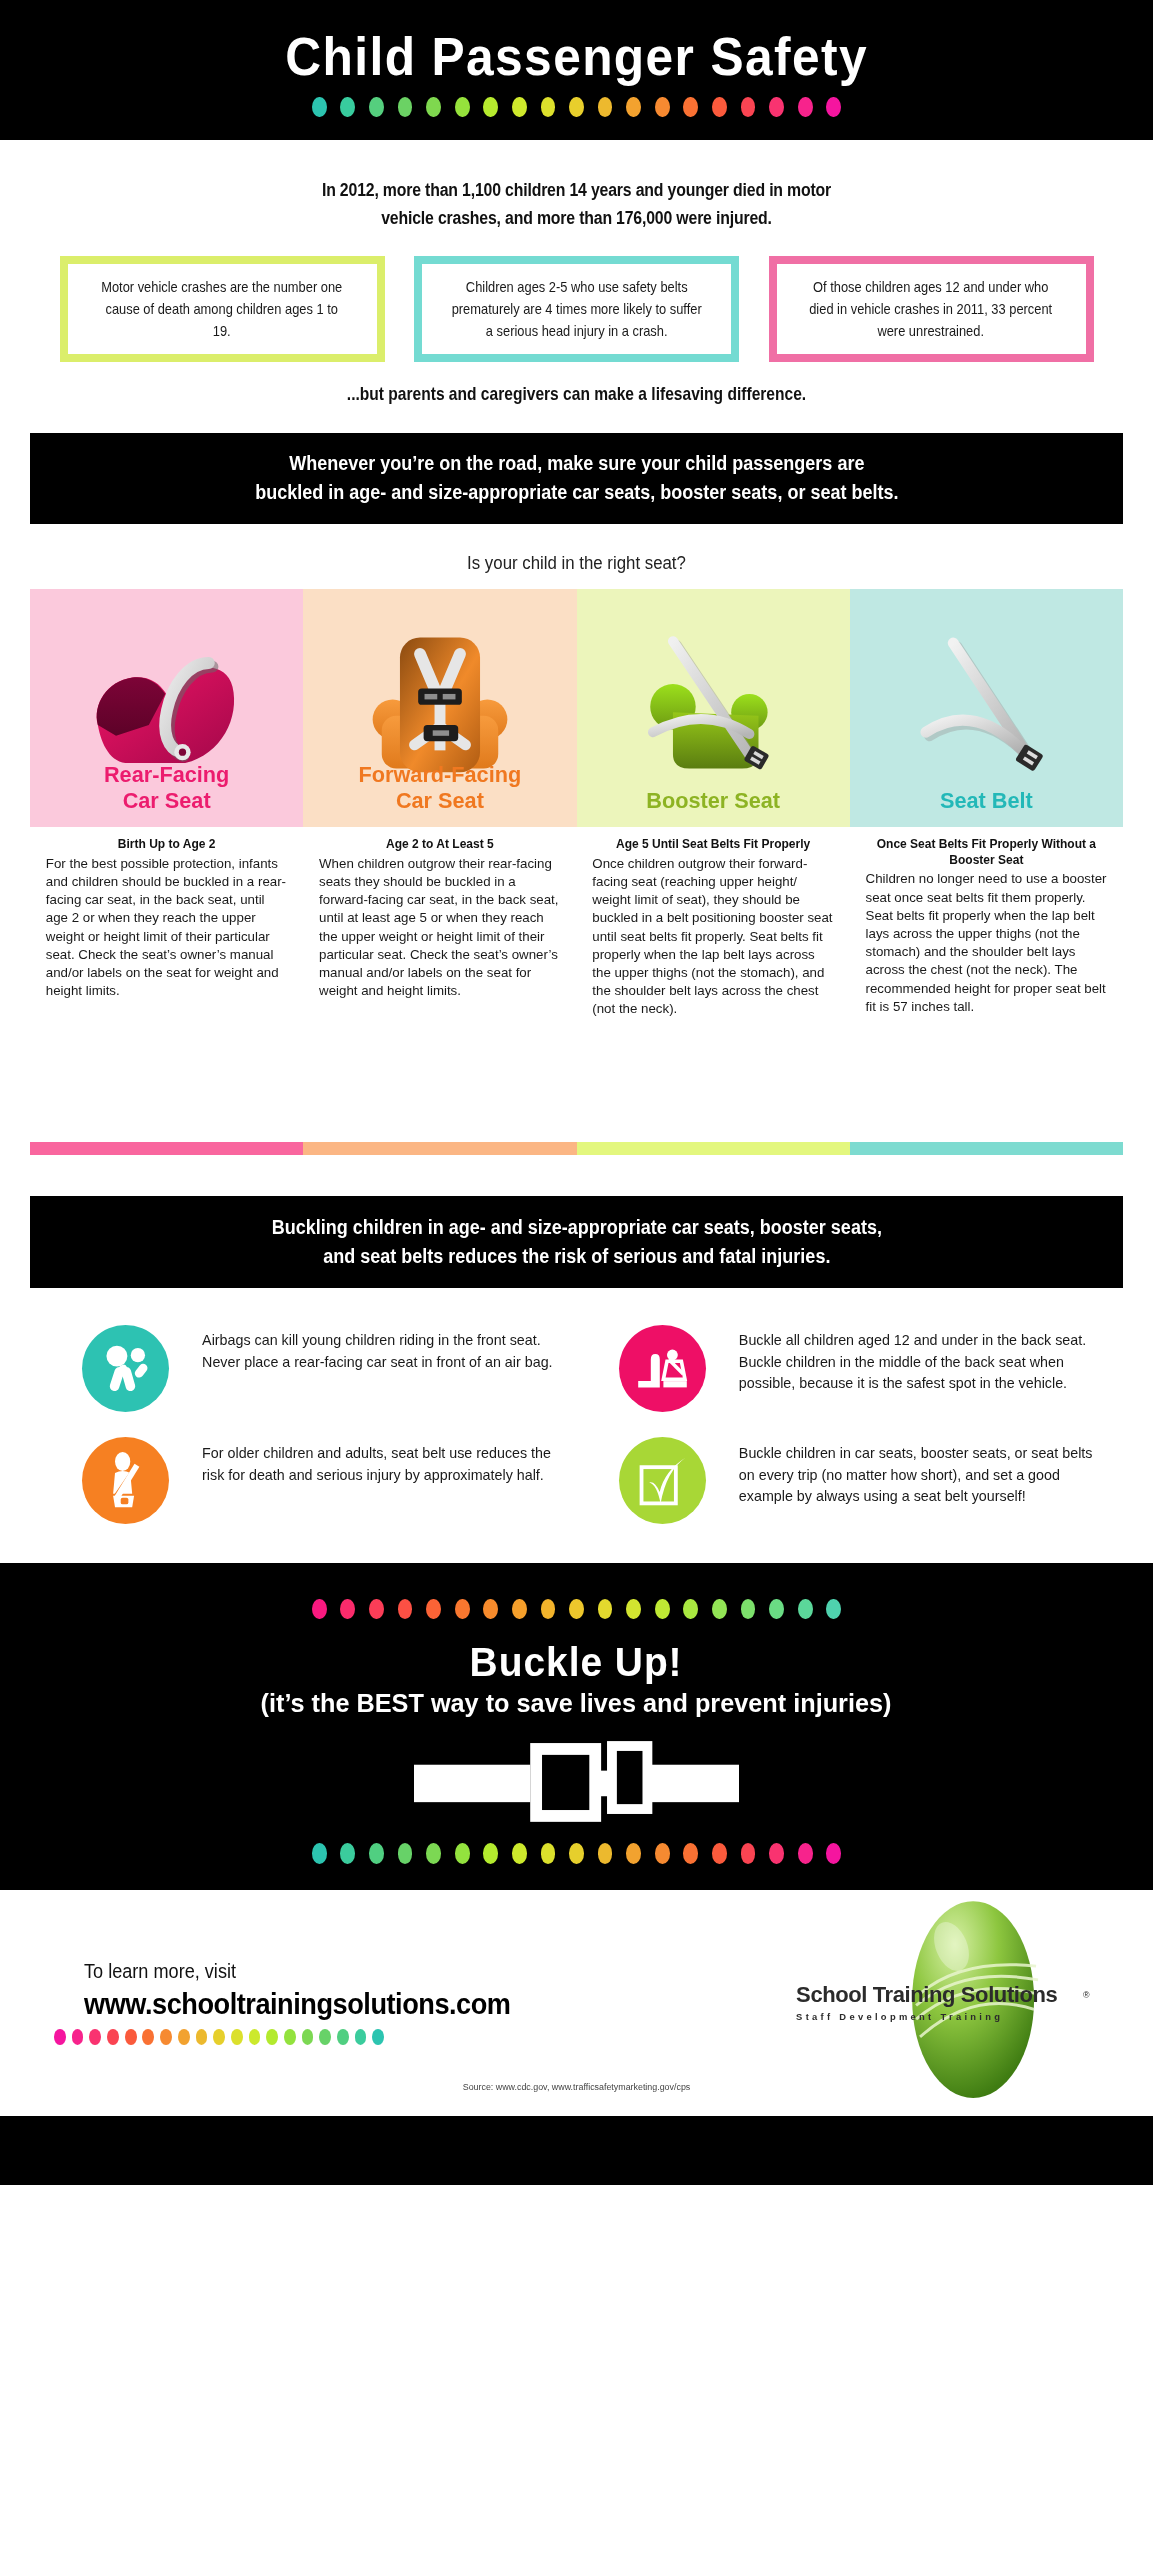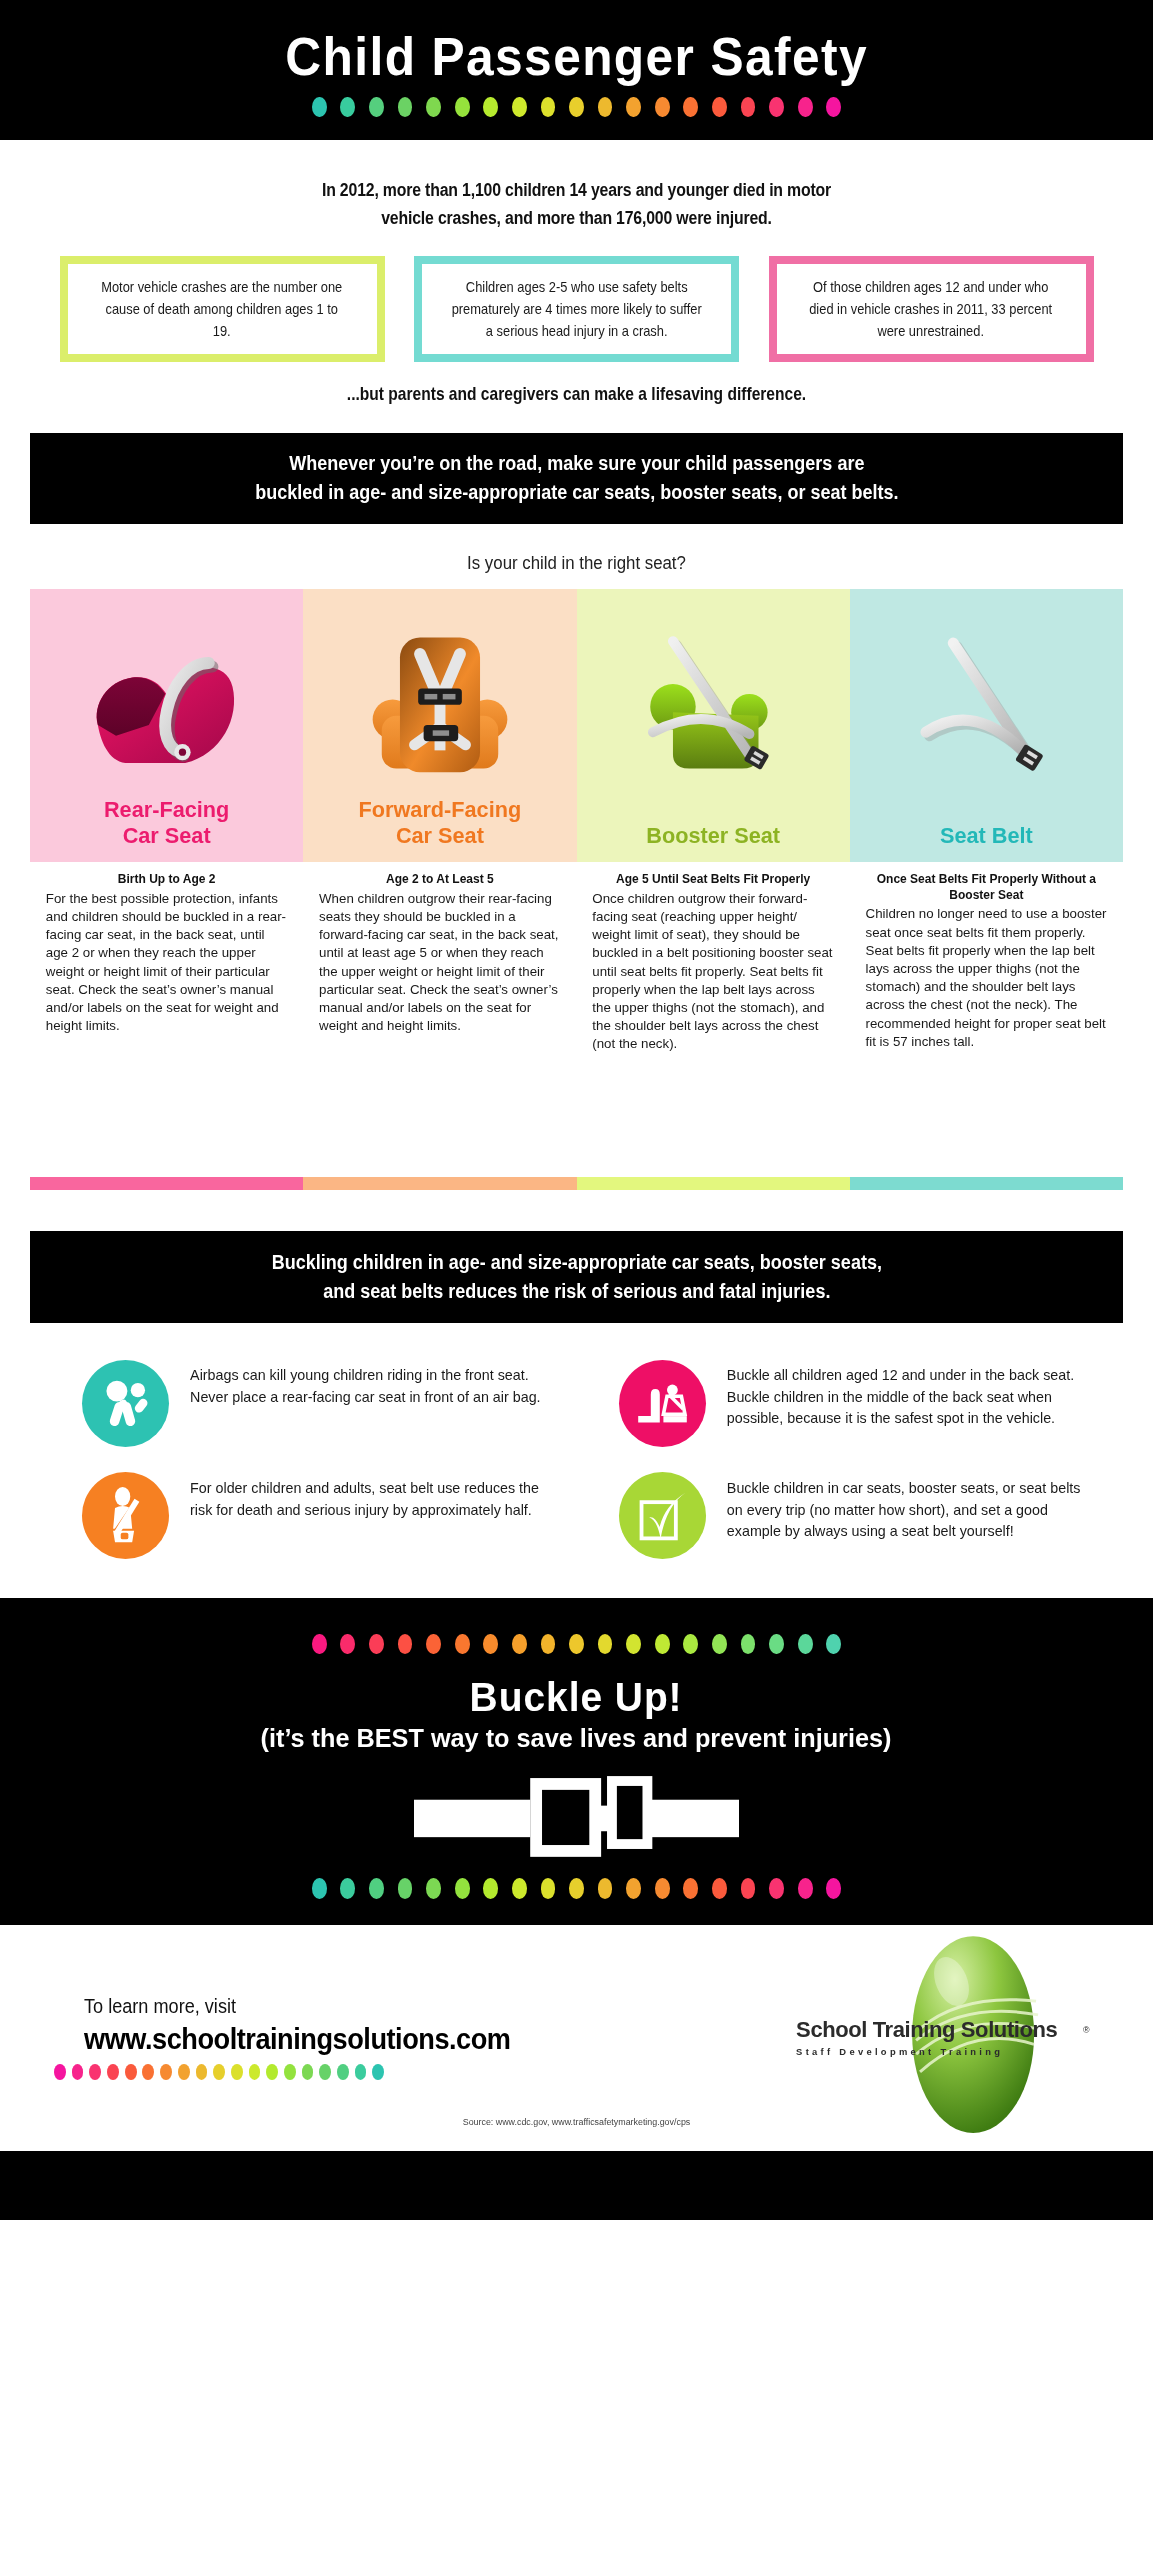--- a/index.html
+++ b/index.html
@@ -106,21 +106,21 @@
     transform: scaleX(0.9);
   }
 
   
   .seat-grid {
     width: 1093px; margin: 0 auto;
     display: grid;
     grid-template-columns: repeat(4, 1fr);
   }
   .seat-art {
-    height: 273px;
+    height: 238px;
     display: flex; flex-direction: column;
     align-items: center; justify-content: flex-start;
     padding-top: 25.6px;
     position: relative;
   }
   .seat-art.a1 { background: linear-gradient(135deg,#fcd0e0 0%, #f9c2d8 100%); }
   .seat-art.a2 { background: linear-gradient(135deg,#fde4cc 0%, #fbdcbd 100%); }
   .seat-art.a3 { background: linear-gradient(135deg,#eef7c4 0%, #e8f3b2 100%); }
   .seat-art.a4 { background: linear-gradient(135deg,#c6eae6 0%, #b8e6e1 100%); }
 
@@ -167,21 +167,21 @@
   .color-bar div:nth-child(4){ background:#7ddbd0; }
 
   
   .tips-grid {
     width: 1044px; margin: 37px auto 0 auto;
     display: grid;
     grid-template-columns: 1fr 1fr;
     row-gap: 25.6px;
     column-gap: 29.5px;
   }
-  .tip { display: flex; align-items: flex-start; gap: 21px; padding-left: 27.6px;}
+  .tip { display: flex; align-items: flex-start; gap: 33px; padding-left: 27.6px;}
   .tip-circle {
     width: 87px; height: 87px; border-radius: 50%;
     flex: 0 0 87px;
     display: flex; align-items: center; justify-content: center;
   }
   .tip-text {
     font-size: 14.3px; color: #1a1a1a; line-height: 1.5;
     padding-top: 5.9px;
     font-stretch: condensed;
   }

